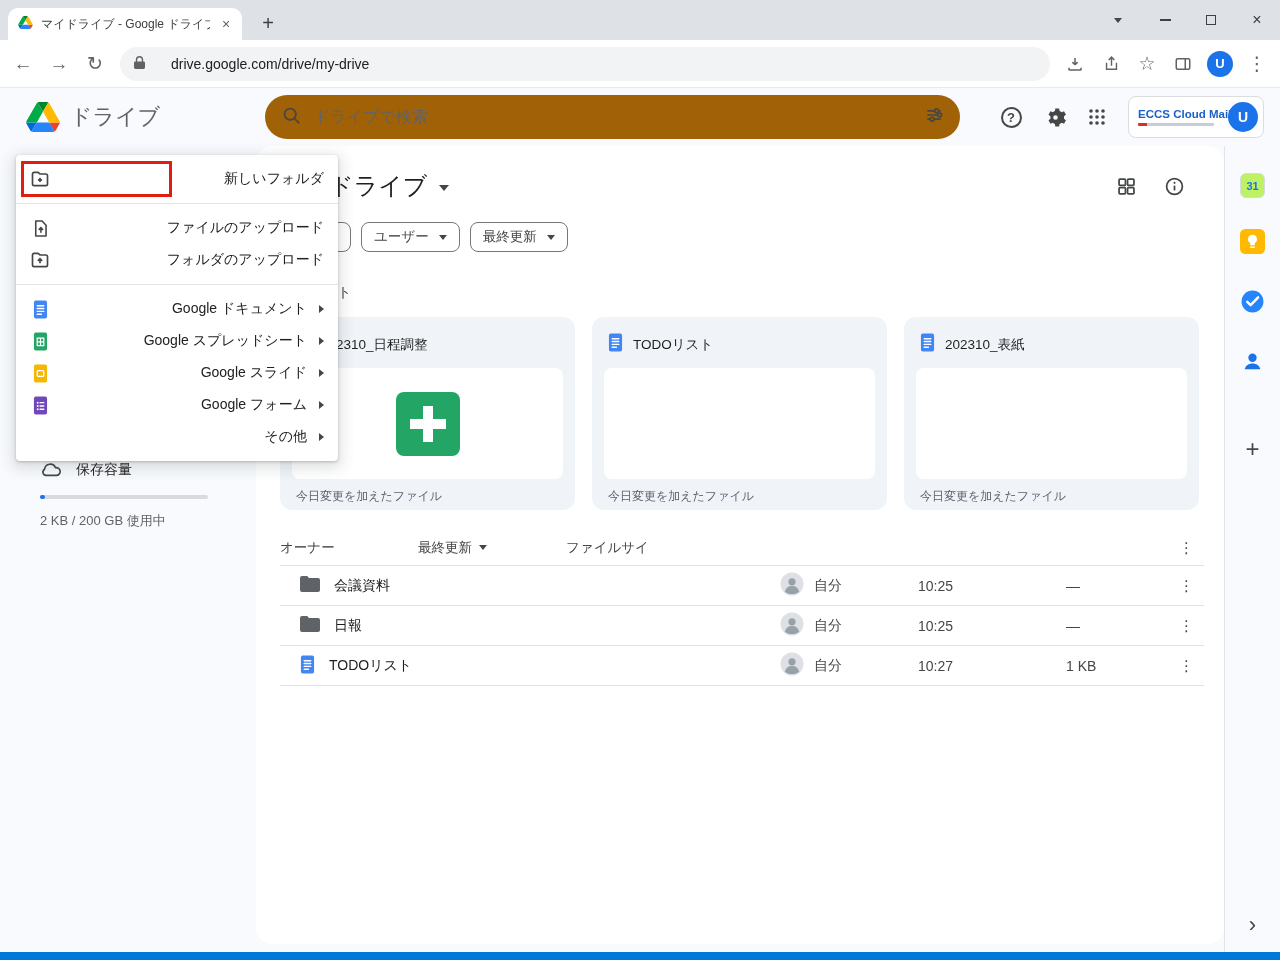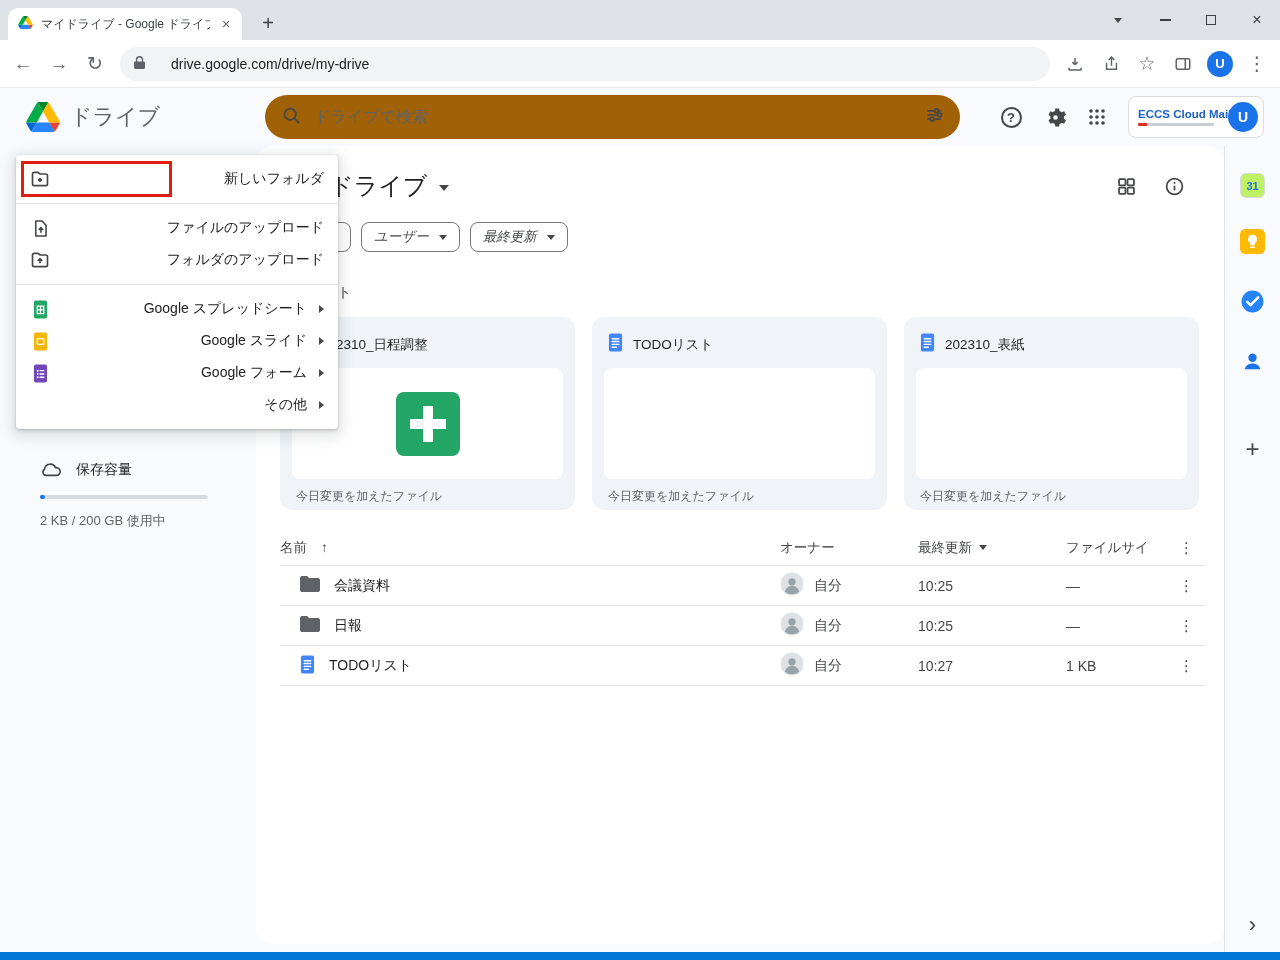--- a/index.html
+++ b/index.html
@@ -62,21 +62,21 @@
   .storage-row { display:flex; align-items:center; gap:14px; font-size:14px; color:#1f1f1f; }
   .storage-bar { margin-top:15px; width:168px; height:4px; border-radius:2px; background:#d7dadf; position:relative; }
   .storage-fill { position:absolute; left:0; top:0; width:5px; height:4px; border-radius:2px; background:#1a73e8; }
   .storage-usage { margin-top:13px; font-size:13px; color:#5f6368; }
 
   
   .content { position:absolute; left:256px; top:58px; width:968px; height:798px; background:#fff; border-radius:16px; }
   .title-btn { position:absolute; left:24px; top:24px; display:flex; align-items:center; gap:12px;
                font-size:24px; color:#1f1f1f; }
   .head-icons { position:absolute; right:39px; top:30px; display:flex; gap:27px; align-items:center; }
-  .chips { position:absolute; left:24px; top:76px; display:flex; gap:10px;font-style:italic; }
+  .chips { position:absolute; left:24px; top:76px; display:flex; gap:10px; }
   .chip { height:30px; border:1px solid #747775; border-radius:8px; background:#fff; display:flex;
           align-items:center; gap:10px; padding:0 12px; font-size:13.5px; color:#444746; }
   .sugg { position:absolute; left:24px; top:138px; font-size:14px; color:#444746; }
   .cards { position:absolute; left:24px; top:171px; display:flex; gap:17px; }
   .card { width:295px; height:193px; border-radius:12px; background:#f0f4f9; overflow:hidden; }
   .card-head { display:flex; align-items:center; gap:10px; padding:16px 16px 12px; }
   .card-title { font-size:13.5px; font-weight:500; color:#1f1f1f; white-space:nowrap; overflow:hidden; }
   .card-thumb { margin:0 12px; height:111px; background:#fff; border-radius:8px; display:flex;
                 align-items:center; justify-content:center; }
   .card-foot { padding:9px 16px; font-size:12px; color:#5f6368; }
@@ -358,24 +358,20 @@
             </span>
             <span class="card-title">202310_表紙</span>
           </div>
           <div class="card-thumb"></div>
           <div class="card-foot">今日変更を加えたファイル</div>
         </div>
       </div>
 
       <div class="table">
         <div class="trow thead-row">
-          <div class="c-name">
-            <span>名前</span>
-            <span>↑</span>
-          </div>
           <div class="c-owner">
             <span>オーナー</span>
           </div>
           <div class="c-mod">
             <span>最終更新</span>
             <span class="tri-down"></span>
           </div>
           <div class="c-size">
             <span>ファイルサイ</span>
           </div>
@@ -510,20 +506,30 @@
             <path d="M3 8V6a2 2 0 012-2h4.6L12 6h7a2 2 0 012 2v10a2 2 0 01-2 2H5a2 2 0 01-2-2V8z"></path>
             <path d="M12 16v-5.5M9.4 13l2.6-2.6 2.6 2.6"></path>
           </svg>
       </span>
       <span class="mi-label">フォルダのアップロード</span>
     </div>
     <div class="msep"></div>
     <div class="mi">
       <span class="mic">
         <svg width="15" height="19" viewBox="0 0 16 20">
+            <rect x="1" y="0.5" width="14" height="19" rx="2" fill="#4285f4"></rect>
+            <path d="M4.5 6h7M4.5 9h7M4.5 12h7M4.5 15h4.5" stroke="#fff" stroke-width="1.5" stroke-linecap="round"></path>
+          </svg>
+      </span>
+      <span class="mi-label">Google ドキュメント</span>
+      <span class="tri-right"></span>
+    </div>
+    <div class="mi">
+      <span class="mic">
+        <svg width="15" height="19" viewBox="0 0 16 20">
             <rect x="1" y="0.5" width="14" height="19" rx="2" fill="#23a566"></rect>
             <path d="M4.5 6.5h7v8h-7zM8 6.5v8M4.5 10.5h7" stroke="#fff" stroke-width="1.3" fill="none"></path>
           </svg>
       </span>
       <span class="mi-label">Google スプレッドシート</span>
       <span class="tri-right"></span>
     </div>
     <div class="mi">
       <span class="mic">
         <svg width="15" height="19" viewBox="0 0 16 20">

